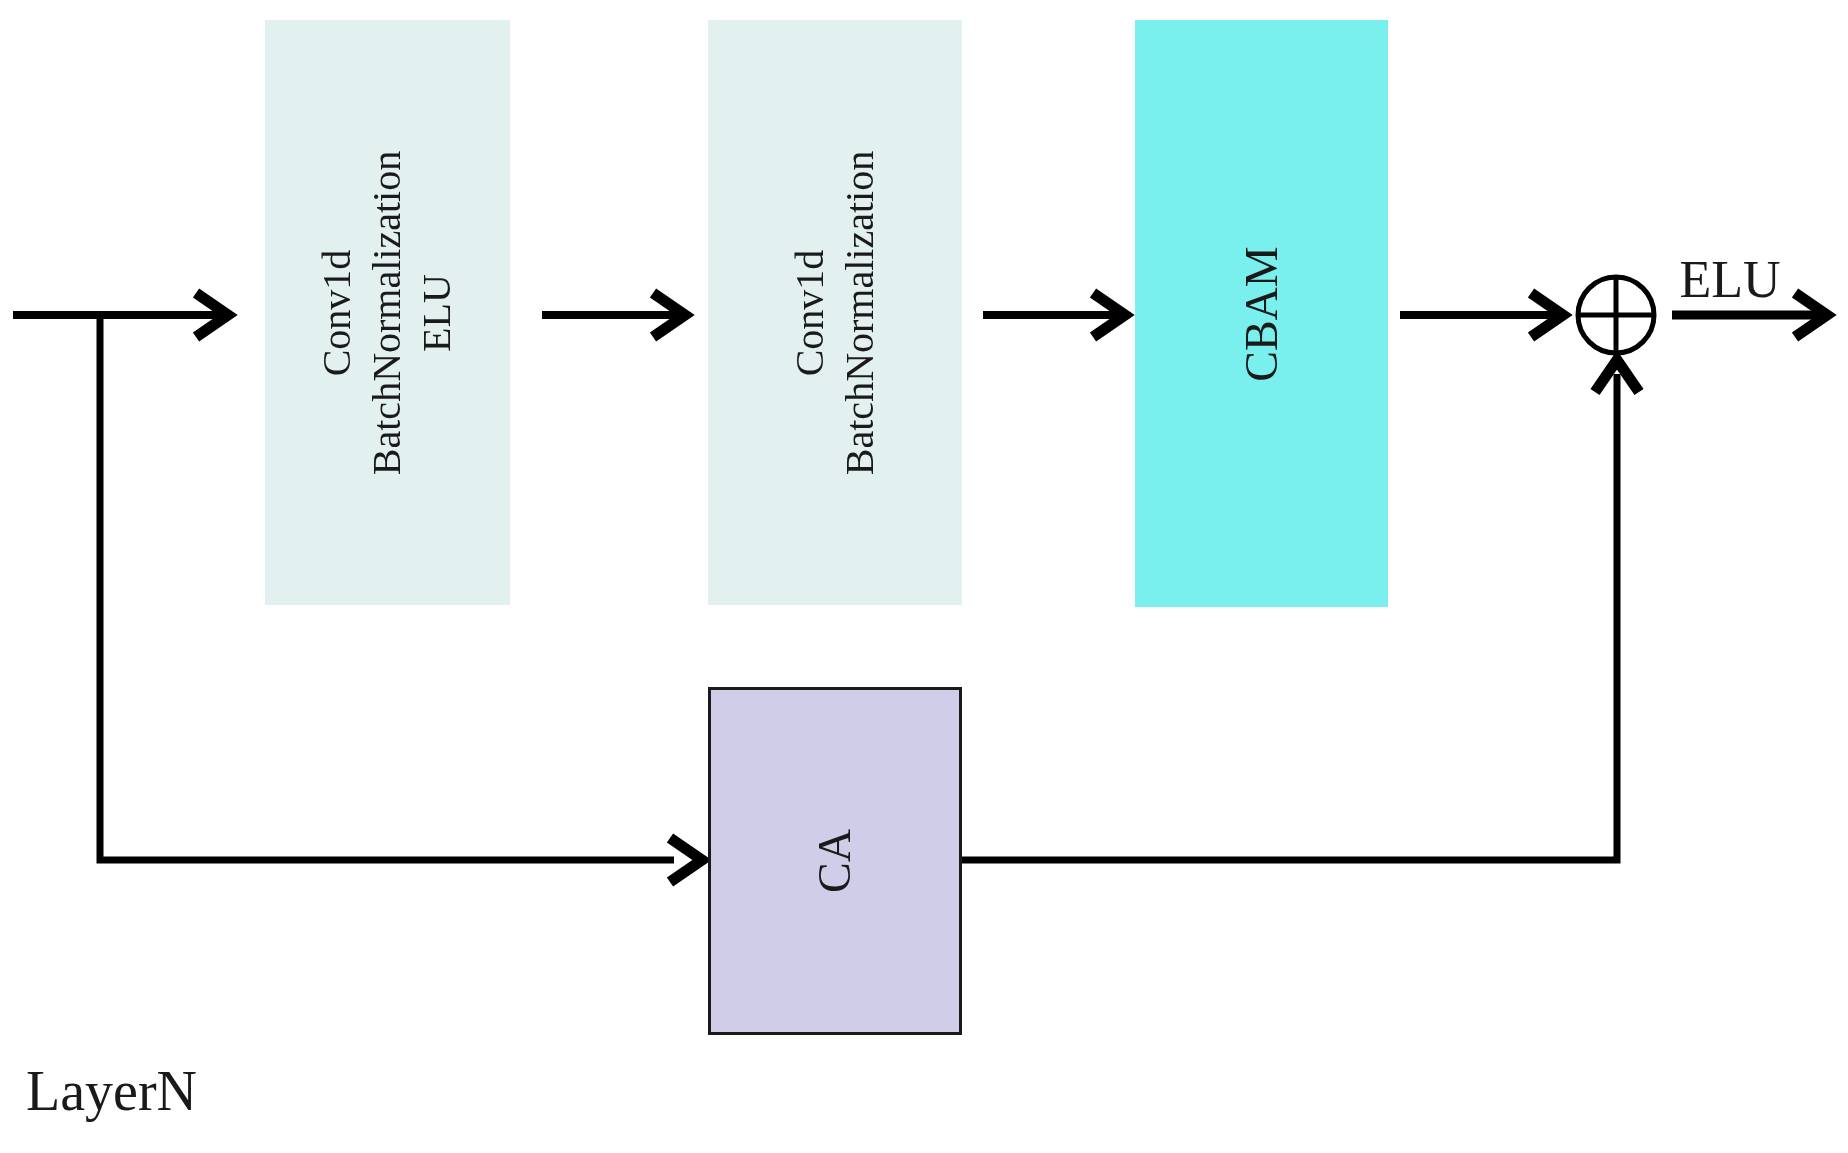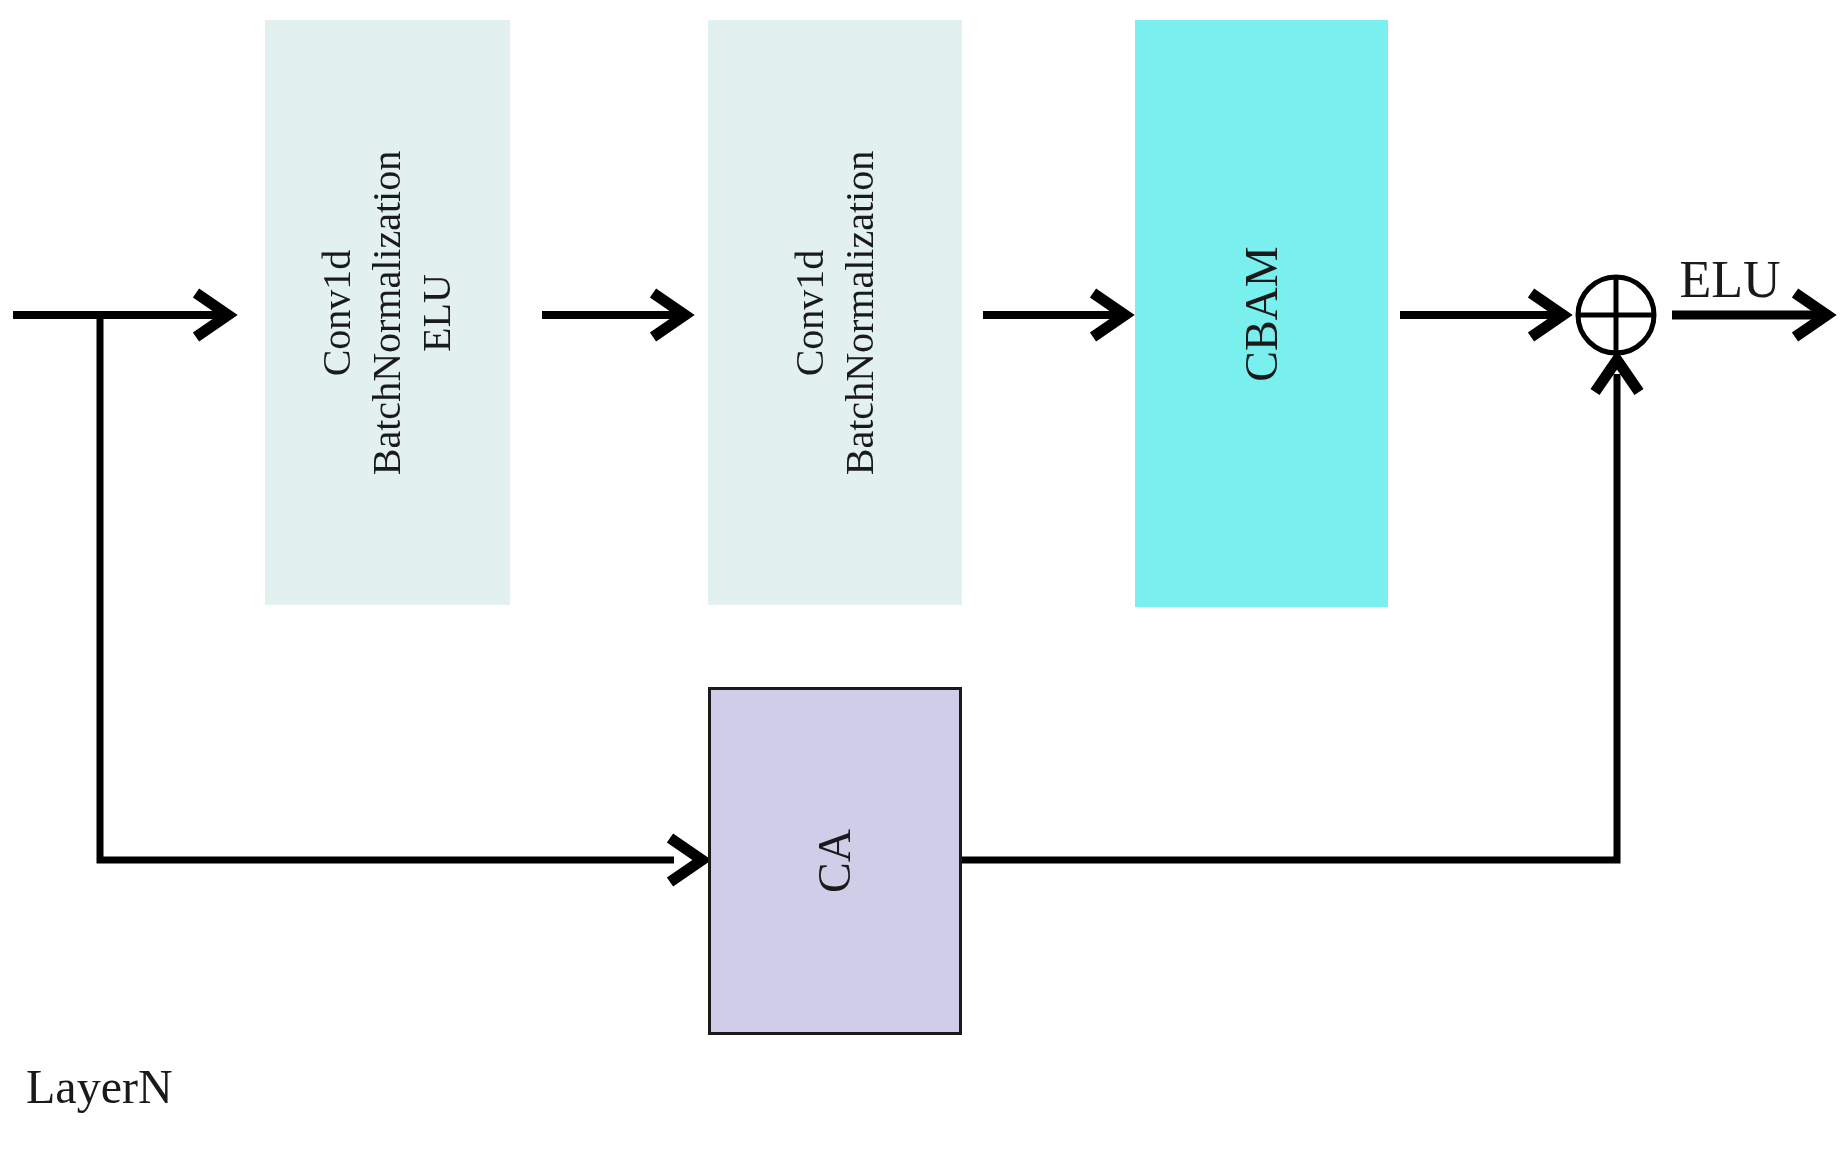--- a/index.html
+++ b/index.html
@@ -29,21 +29,21 @@
   .rot.big{font-size:46px;line-height:52px;}
   #block-conv-bn-elu{left:265px;top:20px;width:245px;height:585px;}
   #block-conv-bn{left:708px;top:20px;width:254px;height:585px;}
   #block-cbam{left:1135px;top:20px;width:253px;height:587px;}
   #block-ca{left:708px;top:687px;width:254px;height:348px;border:3px solid;box-sizing:border-box;}
   .float-label{
     position:absolute;
     color:#1a1a1a;
   }
   #label-elu-out{left:1674px;top:250px;width:112px;text-align:center;font-size:52px;}
-  #label-layern{left:26px;top:1059px;font-size:48px;}
+  #label-layern{left:26px;top:1059px;font-size:56px;}
 </style>
 </head>
 <body>
 
 <div class="canvas" style="background: rgb(255, 255, 255);">
 
   <svg class="wires" viewBox="0 0 1848 1153" style="color: rgb(0, 0, 0);">
 
     <g>
       <line class="ln" x1="13" y1="315" x2="220" y2="315" stroke-width="8"></line>

